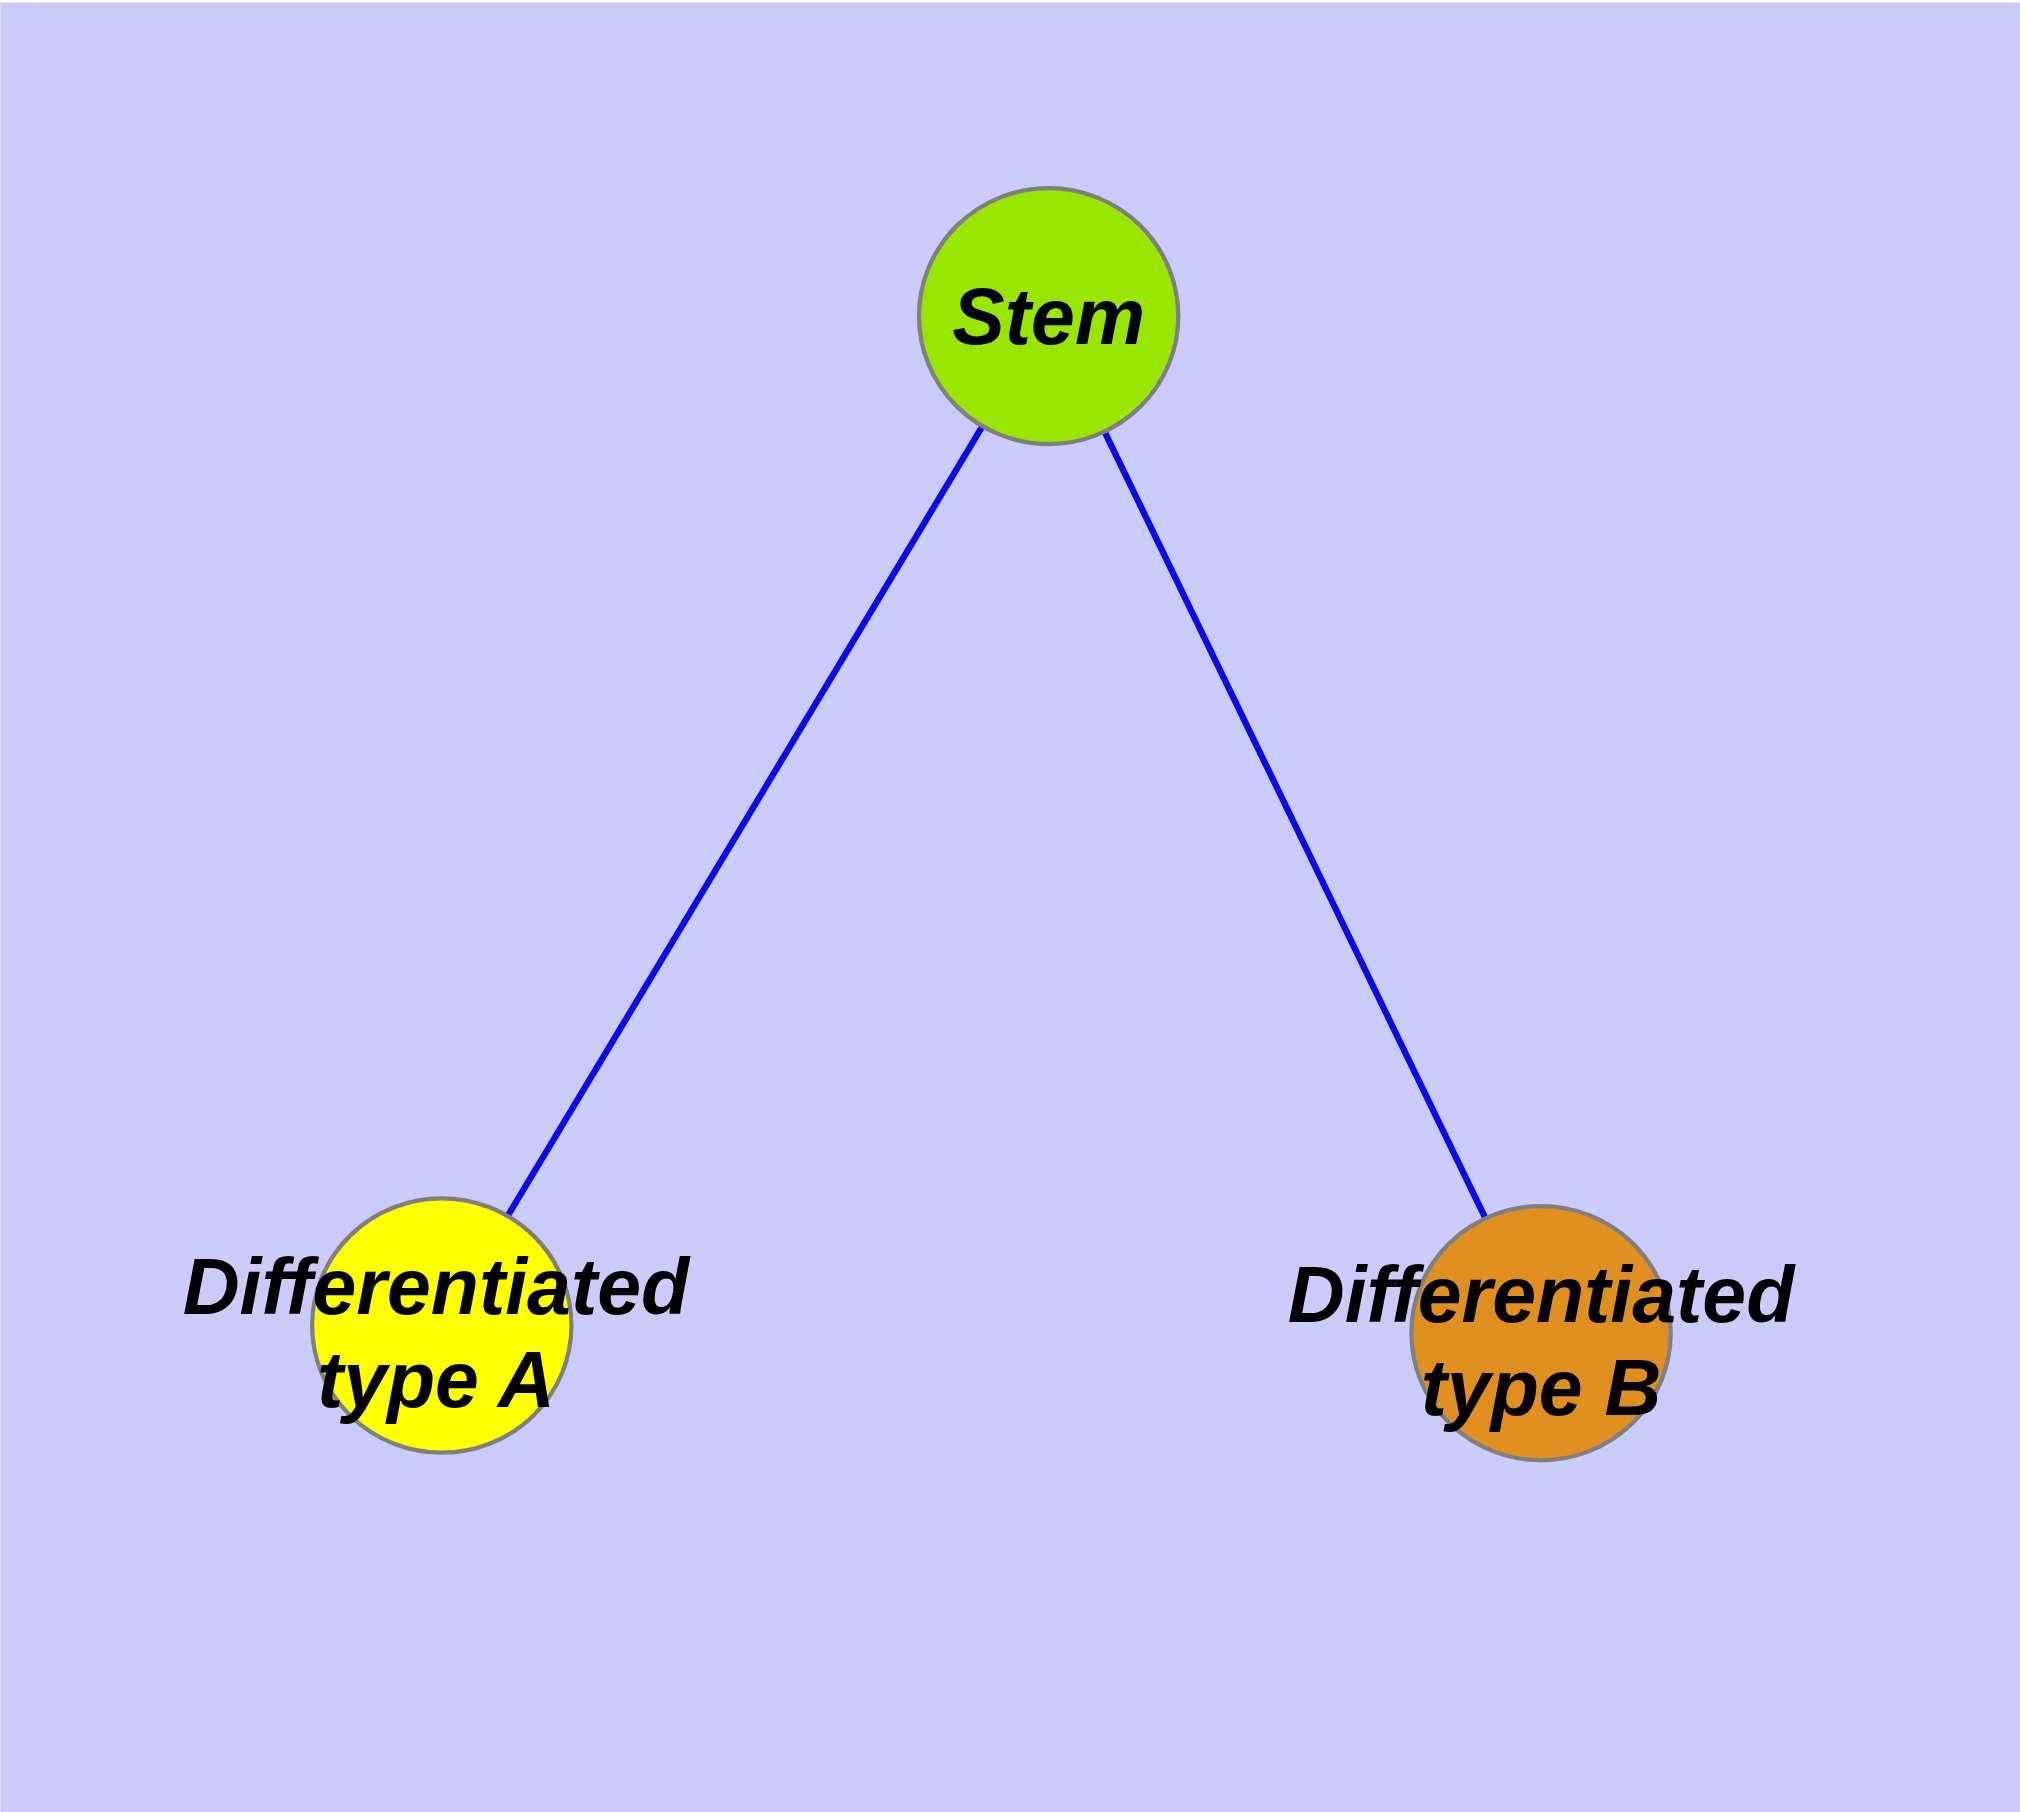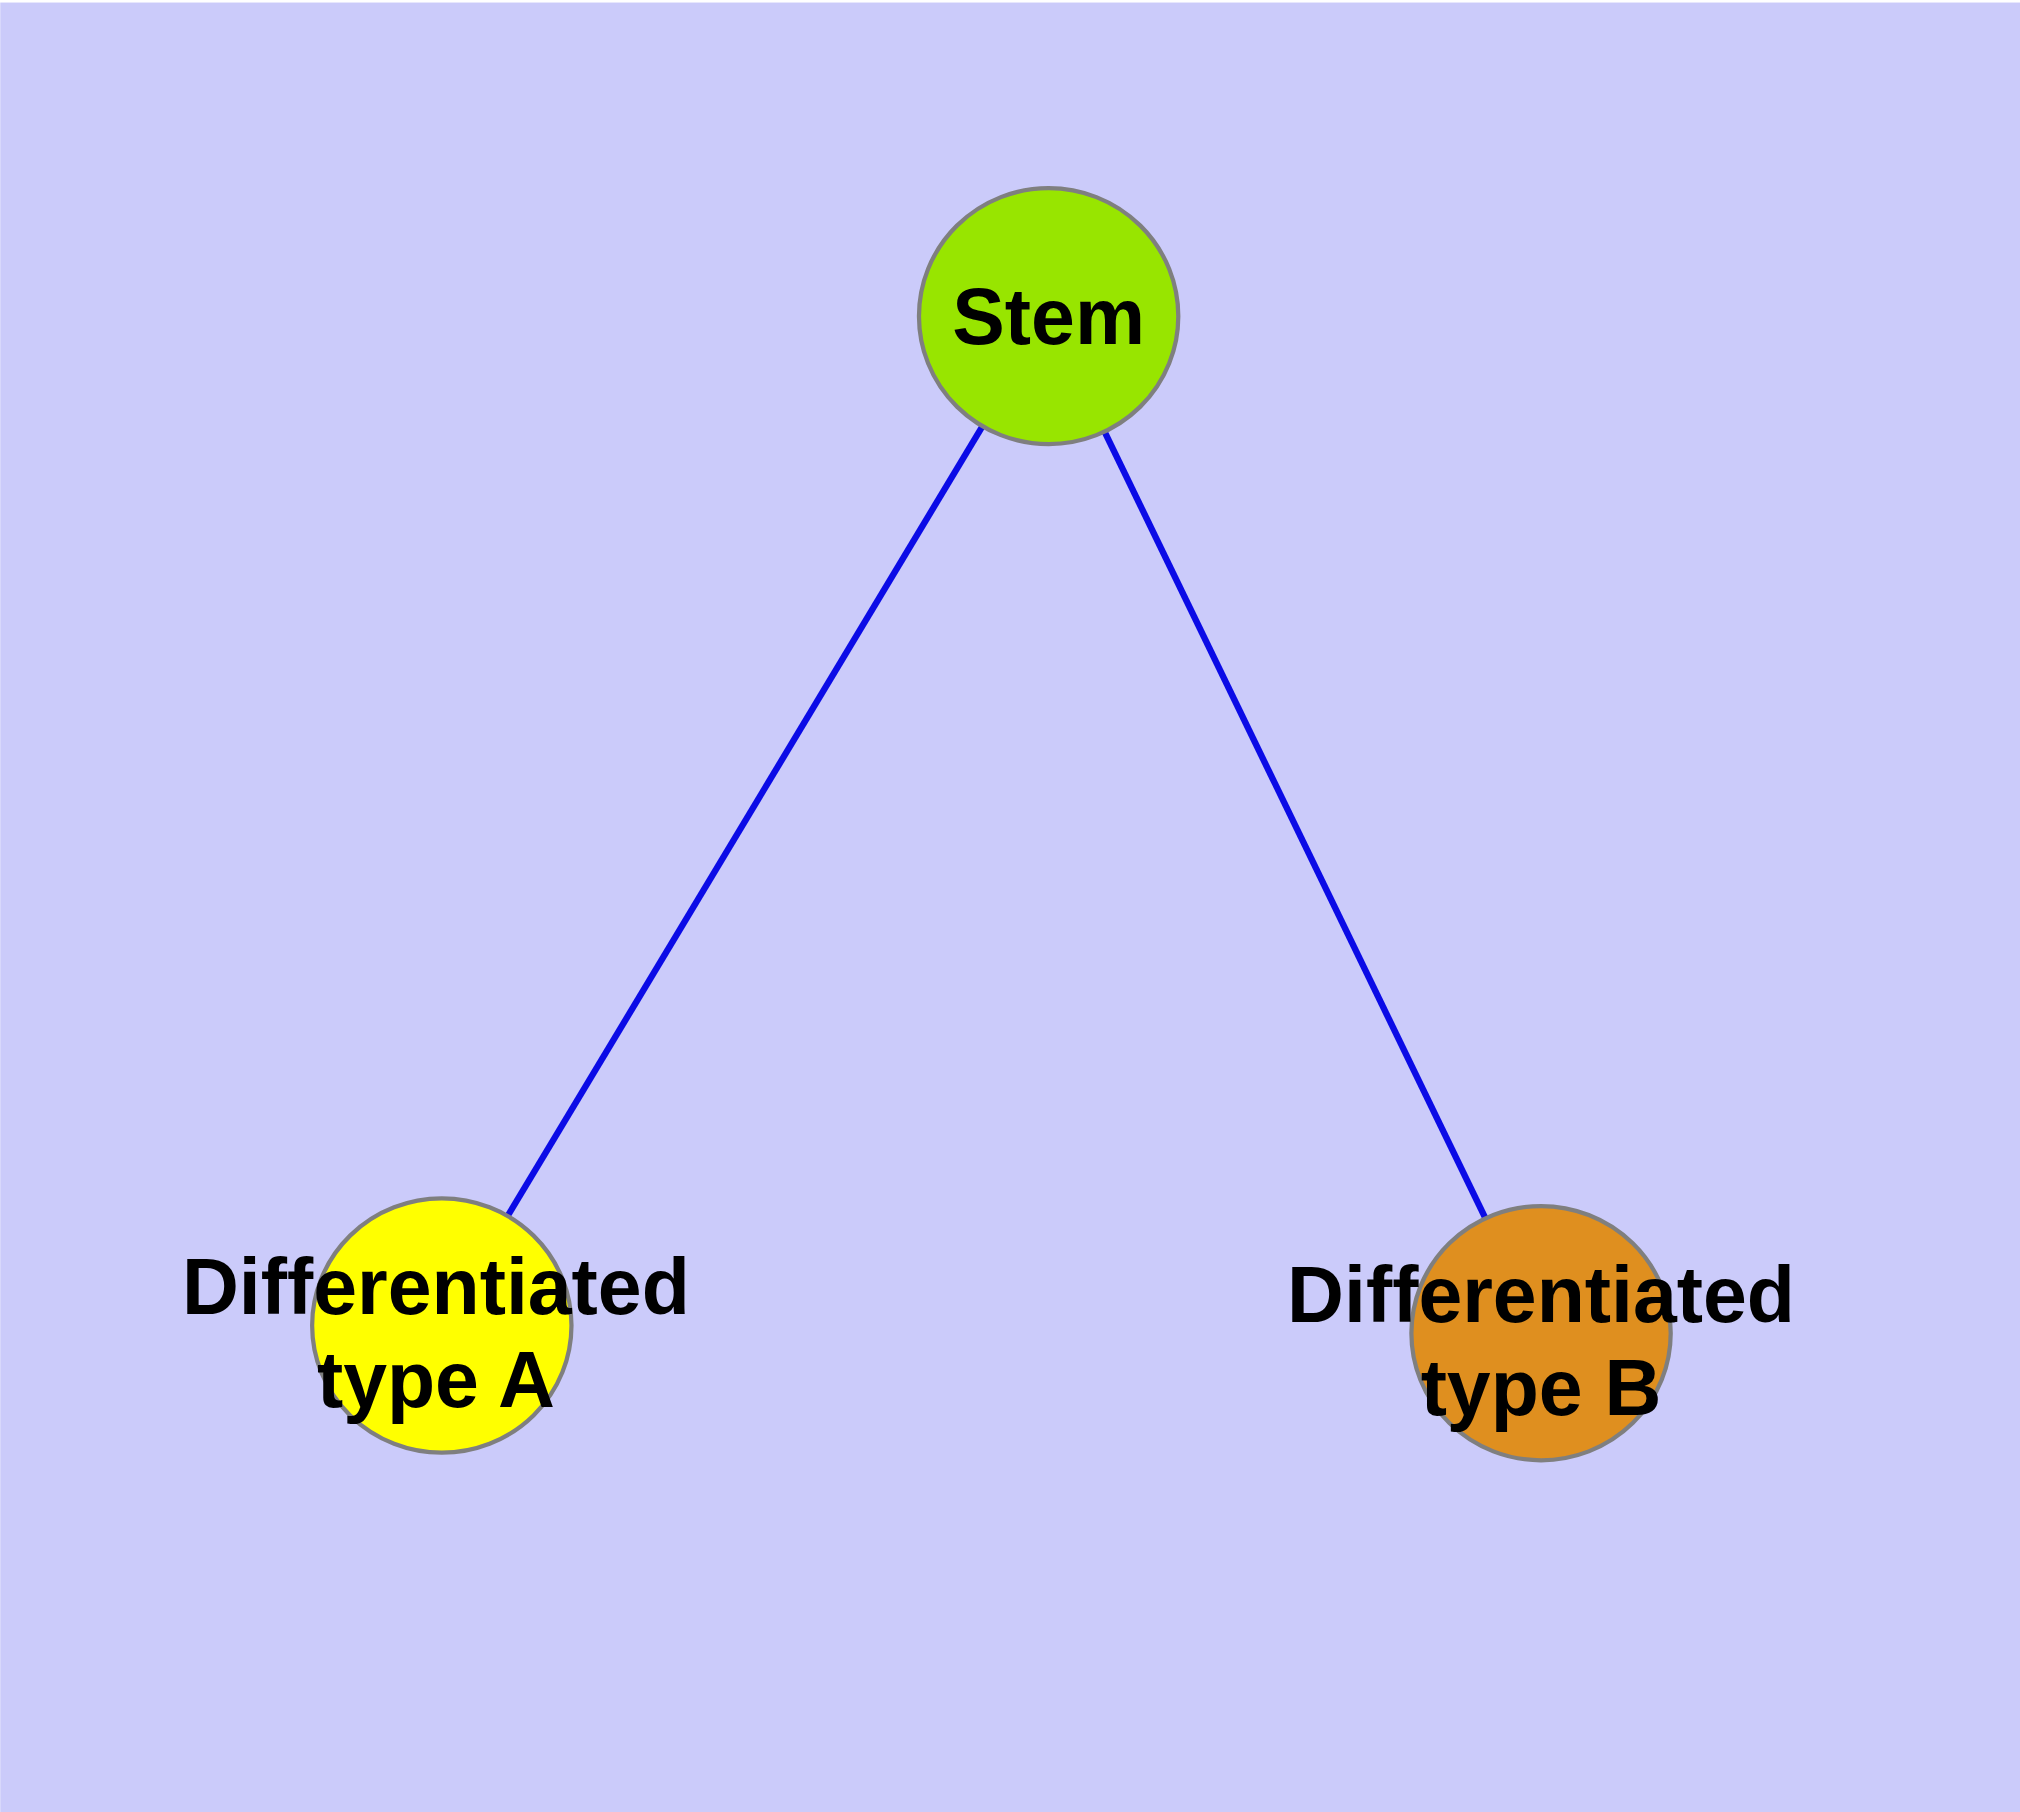--- a/index.html
+++ b/index.html
@@ -8,20 +8,21 @@
     background: #ffffff;
     width: 2021px;
     height: 1812px;
     overflow: hidden;
     font-family: "Liberation Sans", sans-serif;
   }
   .figure {
     position: relative;
     width: 2021px;
     height: 1724px;
+    font-style: italic;
   }
   svg { display: block; }
   .edge {
     stroke-width: 7.5;
     fill: none;
     stroke-linecap: butt;
   }
   .node-shape {
     stroke: #7f7f7f;
     stroke-width: 5;

